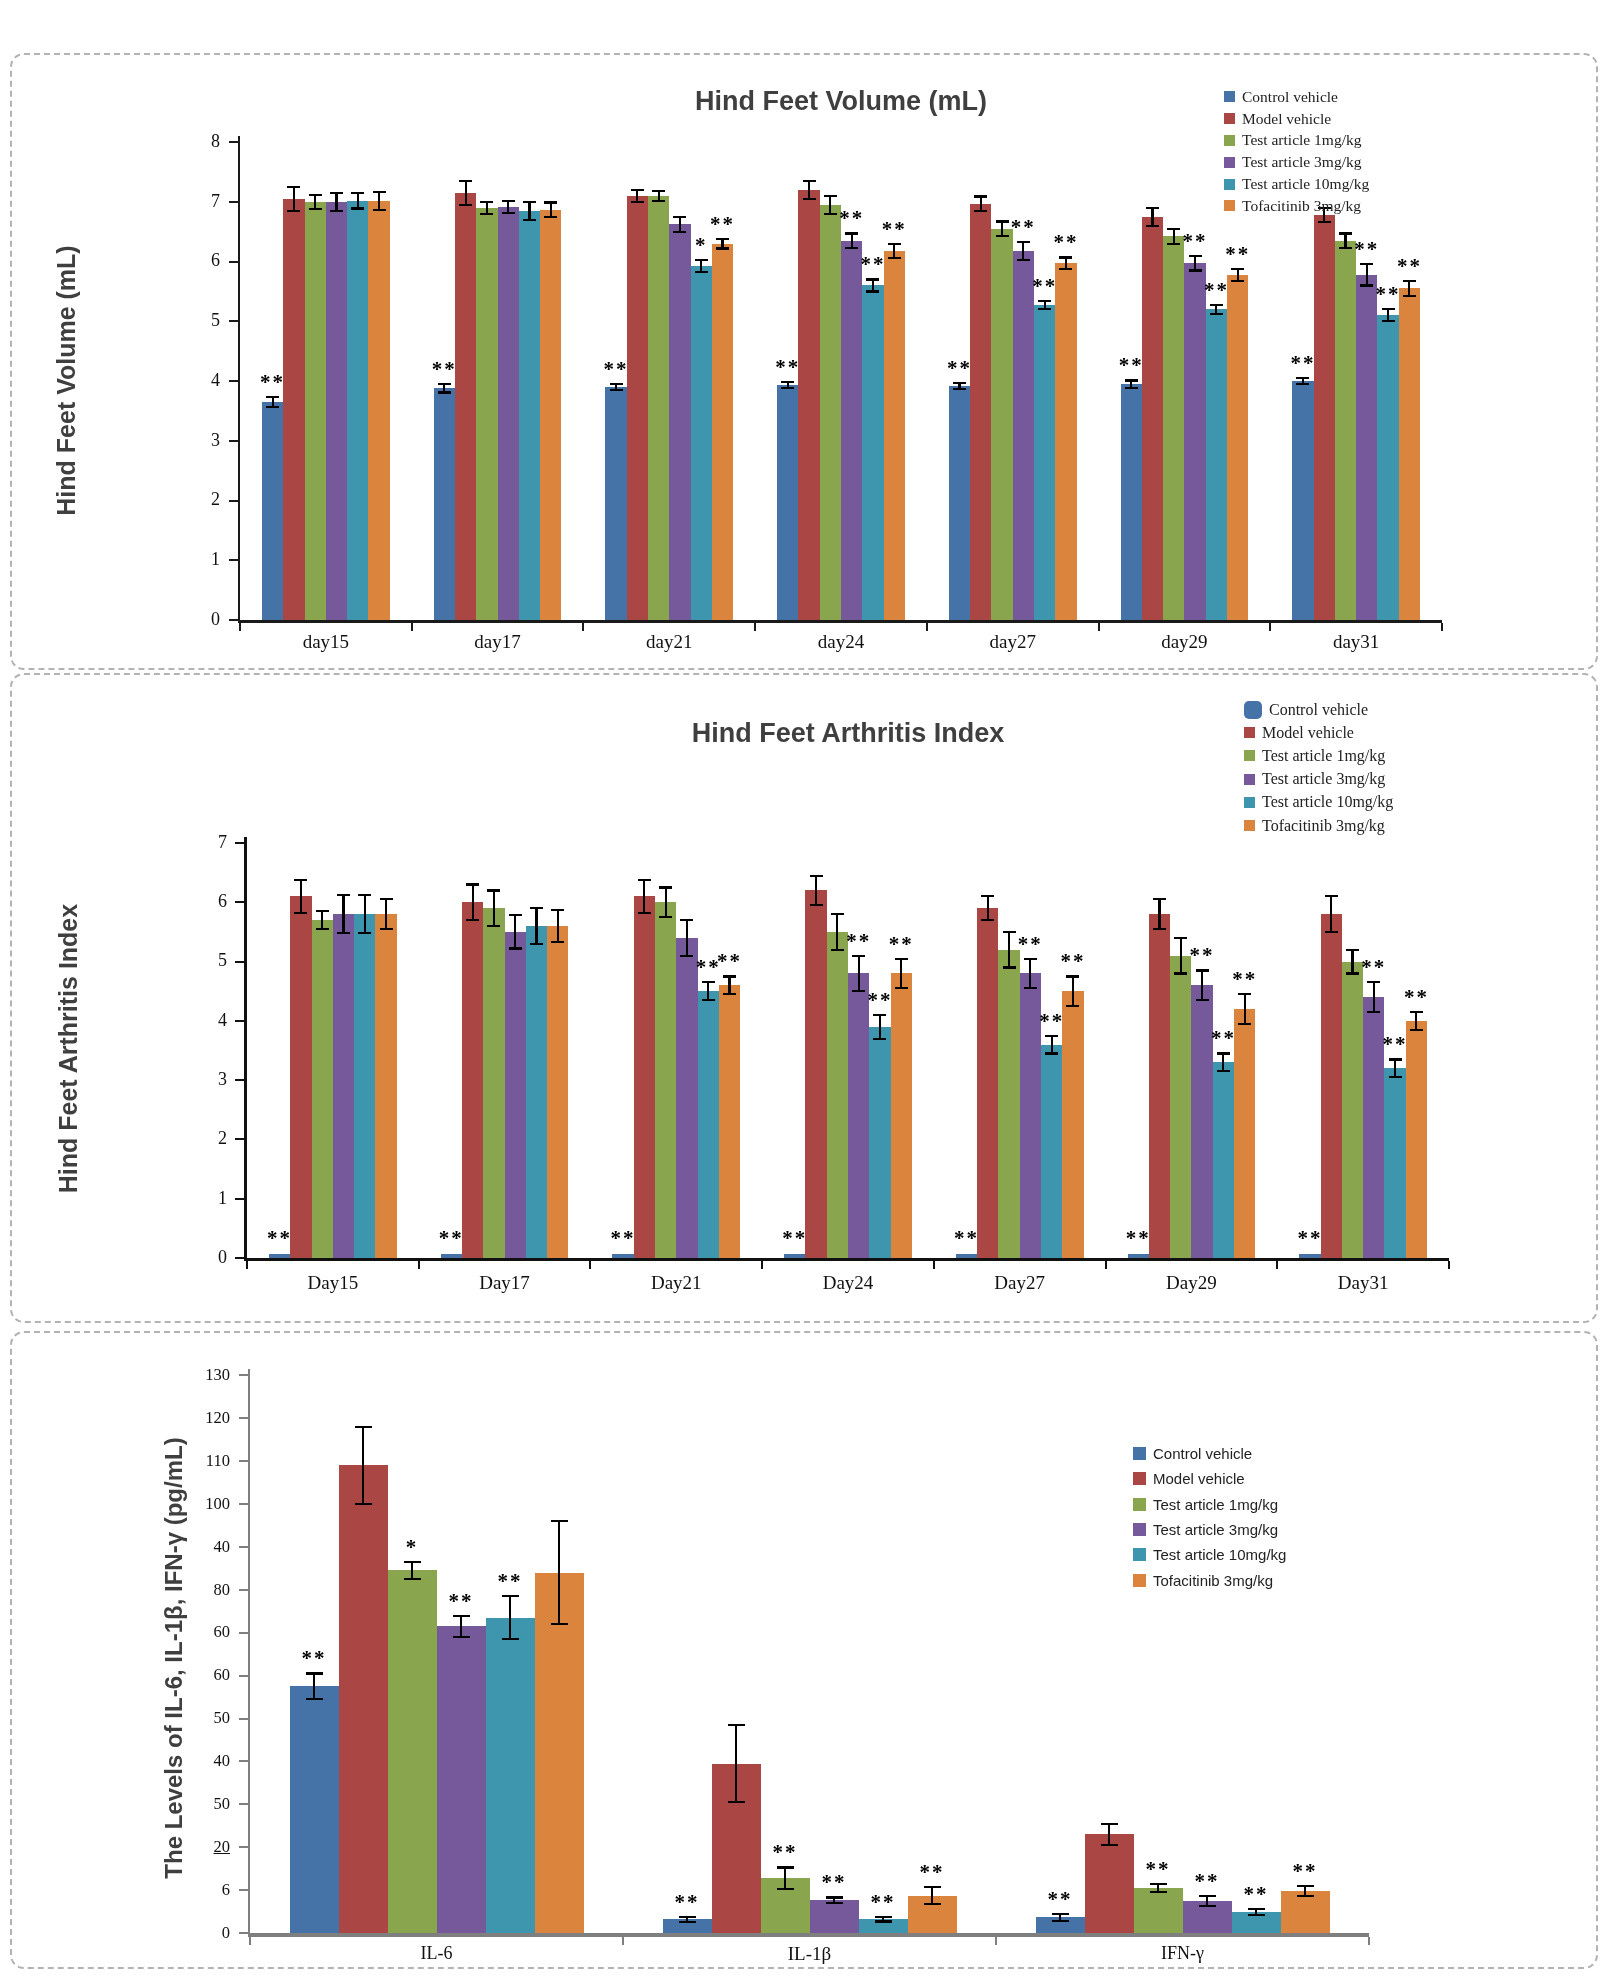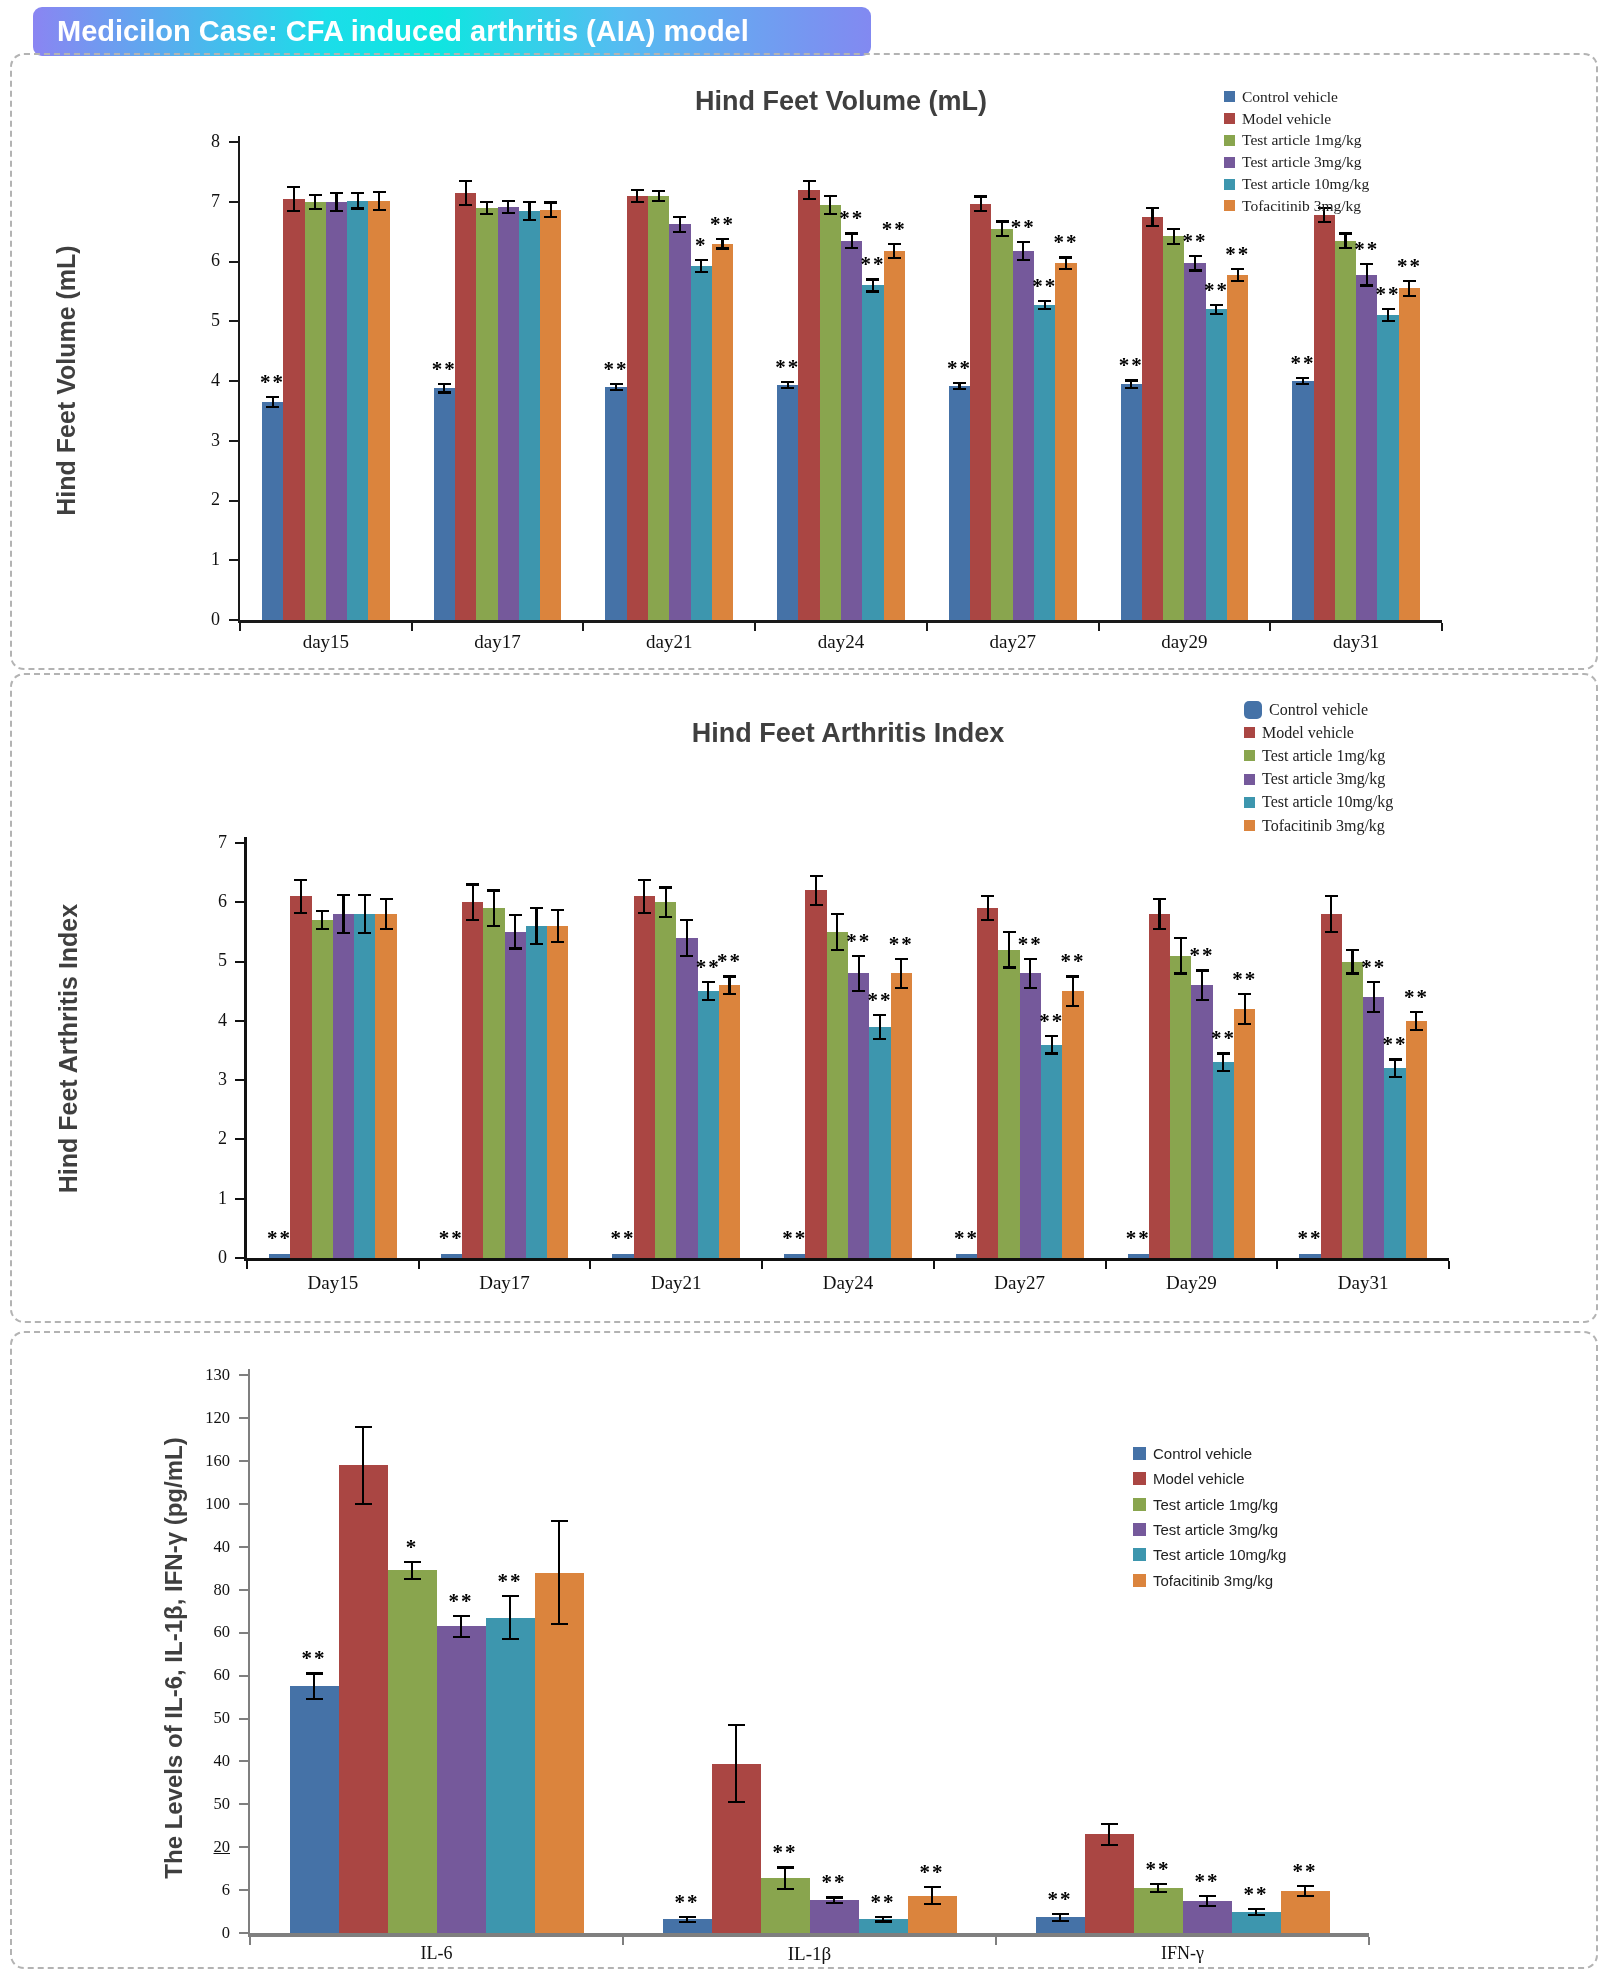--- a/index.html
+++ b/index.html
@@ -23,23 +23,20 @@
        font-family:"Liberation Serif","DejaVu Serif",serif;font-size:21px;letter-spacing:2px;}
   .legend-item{position:absolute;display:flex;align-items:center;gap:7px;}
   .legend-marker{flex:0 0 auto;}
   .legend-label{white-space:nowrap;color:#222;}
 </style>
 </head>
 <body>
 
 <div class="page">
 
-  <div class="banner" style="background: linear-gradient(90deg, rgb(138, 133, 242) 0%, rgb(28, 221, 233) 35%, rgb(14, 230, 224) 48%, rgb(85, 188, 241) 70%, rgb(130, 137, 241) 100%);">
-    <span>Medicilon Case: CFA induced arthritis (AIA) model</span>
-  </div>
 
   <div class="panel" style="left:10px;top:53px;width:1588px;height:617px;"></div>
   <div class="panel" style="left:10px;top:673px;width:1588px;height:650px;"></div>
   <div class="panel" style="left:10px;top:1331px;width:1588px;height:638px;"></div>
 
   <div class="chart-title" style="left:341px;top:86px;">Hind Feet Volume (mL)</div>
   <div class="chart-title" style="left:348px;top:718px;">Hind Feet Arthritis Index</div>
 
   <div class="ylab" style="left:-244px;top:366px;">Hind Feet Volume (mL)</div>
   <div class="ylab" style="left:-242px;top:1034px;">Hind Feet Arthritis Index</div>
@@ -537,21 +534,21 @@
       <div class="tick-label serif" style="left: 178px; top: 1665.37px; width: 52px; font-size: 16.5px;">60</div>
       <div style="position: absolute; left: 238.5px; top: 1631.7px; width: 9px; height: 2px; background: rgb(127, 127, 127);"></div>
       <div class="tick-label serif" style="left: 178px; top: 1622.47px; width: 52px; font-size: 16.5px;">60</div>
       <div style="position: absolute; left: 238.5px; top: 1588.8px; width: 9px; height: 2px; background: rgb(127, 127, 127);"></div>
       <div class="tick-label serif" style="left: 178px; top: 1579.57px; width: 52px; font-size: 16.5px;">80</div>
       <div style="position: absolute; left: 238.5px; top: 1545.9px; width: 9px; height: 2px; background: rgb(127, 127, 127);"></div>
       <div class="tick-label serif" style="left: 178px; top: 1536.67px; width: 52px; font-size: 16.5px;">40</div>
       <div style="position: absolute; left: 238.5px; top: 1503px; width: 9px; height: 2px; background: rgb(127, 127, 127);"></div>
       <div class="tick-label serif" style="left: 178px; top: 1493.77px; width: 52px; font-size: 16.5px;">100</div>
       <div style="position: absolute; left: 238.5px; top: 1460.1px; width: 9px; height: 2px; background: rgb(127, 127, 127);"></div>
-      <div class="tick-label serif" style="left: 178px; top: 1450.87px; width: 52px; font-size: 16.5px;">160</div>
+      <div class="tick-label serif" style="left: 178px; top: 1450.87px; width: 52px; font-size: 16.5px;">110</div>
       <div style="position: absolute; left: 238.5px; top: 1417.2px; width: 9px; height: 2px; background: rgb(127, 127, 127);"></div>
       <div class="tick-label serif" style="left: 178px; top: 1407.97px; width: 52px; font-size: 16.5px;">120</div>
       <div style="position: absolute; left: 238.5px; top: 1374.3px; width: 9px; height: 2px; background: rgb(127, 127, 127);"></div>
       <div class="tick-label serif" style="left: 178px; top: 1365.07px; width: 52px; font-size: 16.5px;">130</div>
       <div style="position: absolute; left: 249px; top: 1937px; width: 2px; height: 8px; background: rgb(127, 127, 127);"></div>
       <div style="position: absolute; left: 622px; top: 1937px; width: 2px; height: 8px; background: rgb(127, 127, 127);"></div>
       <div style="position: absolute; left: 995px; top: 1937px; width: 2px; height: 8px; background: rgb(127, 127, 127);"></div>
       <div style="position: absolute; left: 1368px; top: 1937px; width: 2px; height: 8px; background: rgb(127, 127, 127);"></div>
       <div class="cat-label serif" style="left: 250px; top: 1943px; width: 373px; font-size: 18px;">IL-6</div>
       <div class="cat-label serif" style="left: 623px; top: 1943px; width: 373px; font-size: 19px;">IL-1β</div>

